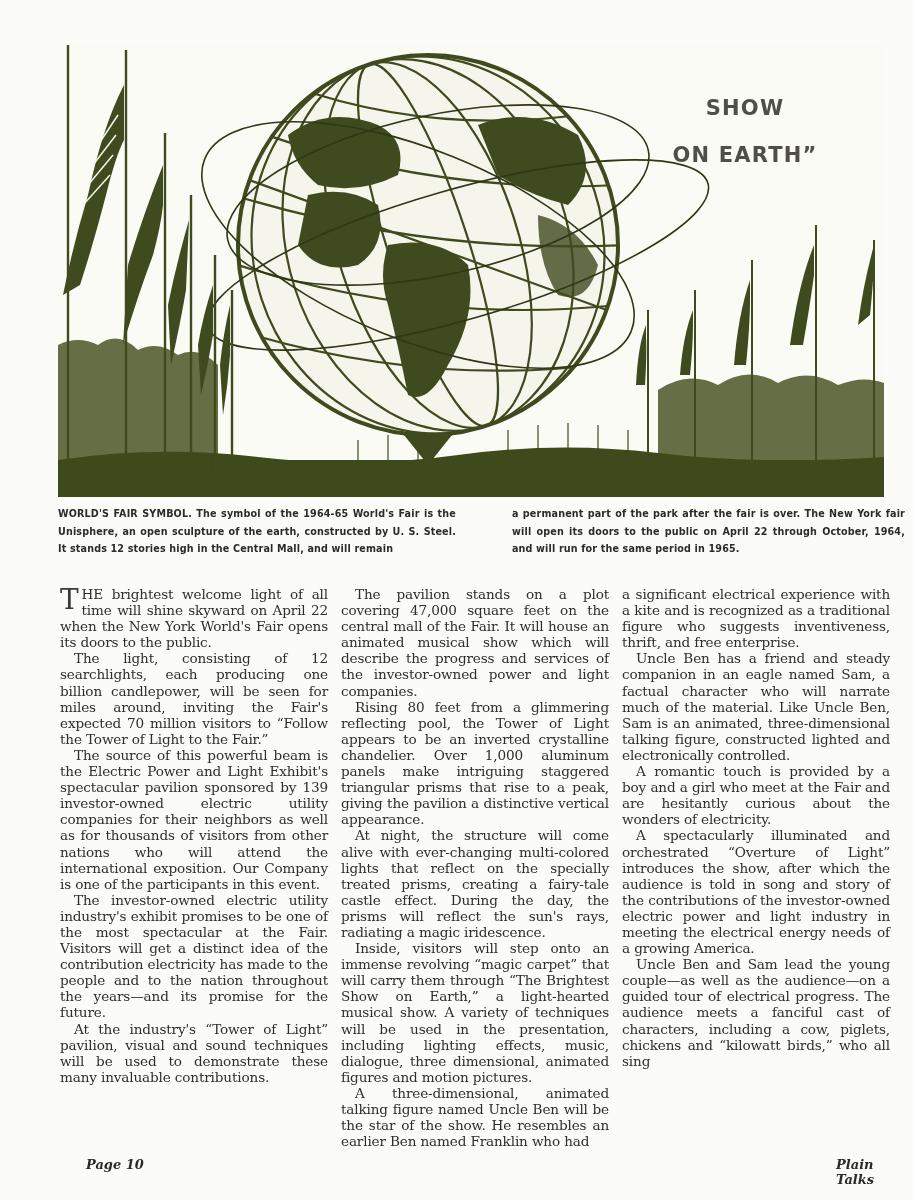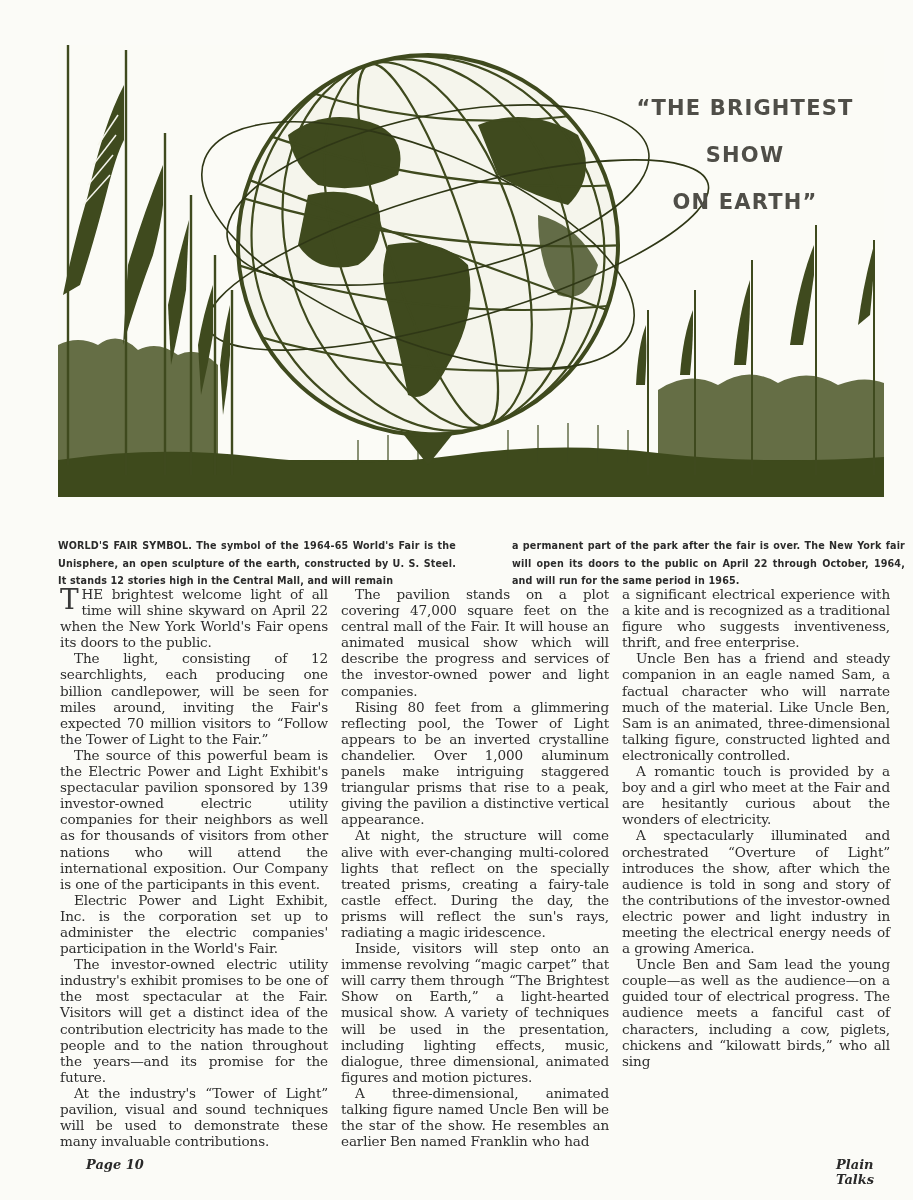--- a/index.html
+++ b/index.html
@@ -14,21 +14,21 @@
   .photo svg { position: absolute; left: 0; top: 0; }
   .headline {
     position: absolute; left: 600px; top: 85px; width: 290px; text-align: center;
     font-family: "DejaVu Sans", sans-serif; font-weight: bold; font-size: 21px;
     letter-spacing: 1.2px; color: #4f4e48; line-height: 47px;
   }
   .headline div { white-space: nowrap; }
   .caption {
     position: absolute; top: 505px; font-family: "DejaVu Sans", sans-serif;
     font-size: 9.6px; line-height: 17.5px; color: #2b2b2b; font-weight: bold;
-    text-align: justify; letter-spacing: 0.15px; margin-top: 32px;
+    text-align: justify; letter-spacing: 0.15px;
   }
   .caption .lead { font-weight: bold; }
   .cap-left { left: 58px; width: 398px; }
   .cap-right { left: 512px; width: 393px; }
   .column {
     position: absolute; top: 586px; width: 268px; font-size: 13.6px; line-height: 16.1px;
     text-align: justify; color: #2e2e2e; font-family: "DejaVu Serif", serif;
     letter-spacing: -0.15px;
   }
   .column p { margin: 0; text-indent: 14px; }
@@ -142,33 +142,31 @@
       <path d="M756 200 Q740 240 732 300 L745 300 Q752 260 756 230 Z"></path>
       <path d="M692 235 Q680 270 676 320 L688 320 Q692 280 692 255 Z"></path>
       <path d="M635 265 Q625 290 622 330 L632 330 Q635 300 635 280 Z"></path>
       <path d="M588 280 Q580 300 578 340 L587 340 Q589 310 588 290 Z"></path>
     </g>
   </svg>
 
 </div>
 
 <div class="headline">
-  <div>“THE BRIGHTEST</div>
   <div>SHOW</div>
   <div>ON EARTH”</div>
 </div>
 
 <div class="caption cap-left"><span class="lead">WORLD'S FAIR SYMBOL.</span><span> The symbol of the 1964-65 World's Fair is the Unisphere, an open sculpture of the earth, constructed by U. S. Steel. It stands 12 stories high in the Central Mall, and will remain</span></div>
 <div class="caption cap-right"><span>a permanent part of the park after the fair is over. The New York fair will open its doors to the public on April 22 through October, 1964, and will run for the same period in 1965.</span></div>
 
 <div class="column col1">
   <p class="first"><span class="dropcap">T</span><span>HE brightest welcome light of all time will shine skyward on April 22 when the New York World's Fair opens its doors to the public.</span></p>
   <p>The light, consisting of 12 searchlights, each producing one billion candlepower, will be seen for miles around, inviting the Fair's expected 70 million visitors to “Follow the Tower of Light to the Fair.”</p>
   <p>The source of this powerful beam is the Electric Power and Light Exhibit's spectacular pavilion sponsored by 139 investor-owned electric utility companies for their neighbors as well as for thousands of visitors from other nations who will attend the international exposition. Our Company is one of the participants in this event.</p>
-  <p>Electric Power and Light Exhibit, Inc. is the corporation set up to administer the electric companies' participation in the World's Fair.</p>
   <p>The investor-owned electric utility industry's exhibit promises to be one of the most spectacular at the Fair. Visitors will get a distinct idea of the contribution electricity has made to the people and to the nation throughout the years—and its promise for the future.</p>
   <p>At the industry's “Tower of Light” pavilion, visual and sound techniques will be used to demonstrate these many invaluable contributions.</p>
 </div>
 
 <div class="column col2">
   <p>The pavilion stands on a plot covering 47,000 square feet on the central mall of the Fair. It will house an animated musical show which will describe the progress and services of the investor-owned power and light companies.</p>
   <p>Rising 80 feet from a glimmering reflecting pool, the Tower of Light appears to be an inverted crystalline chandelier. Over 1,000 aluminum panels make intriguing staggered triangular prisms that rise to a peak, giving the pavilion a distinctive vertical appearance.</p>
   <p>At night, the structure will come alive with ever-changing multi-colored lights that reflect on the specially treated prisms, creating a fairy-tale castle effect. During the day, the prisms will reflect the sun's rays, radiating a magic iridescence.</p>
   <p>Inside, visitors will step onto an immense revolving “magic carpet” that will carry them through “The Brightest Show on Earth,” a light-hearted musical show. A variety of techniques will be used in the presentation, including lighting effects, music, dialogue, three dimensional, animated figures and motion pictures.</p>
   <p>A three-dimensional, animated talking figure named Uncle Ben will be the star of the show. He resembles an earlier Ben named Franklin who had</p>

